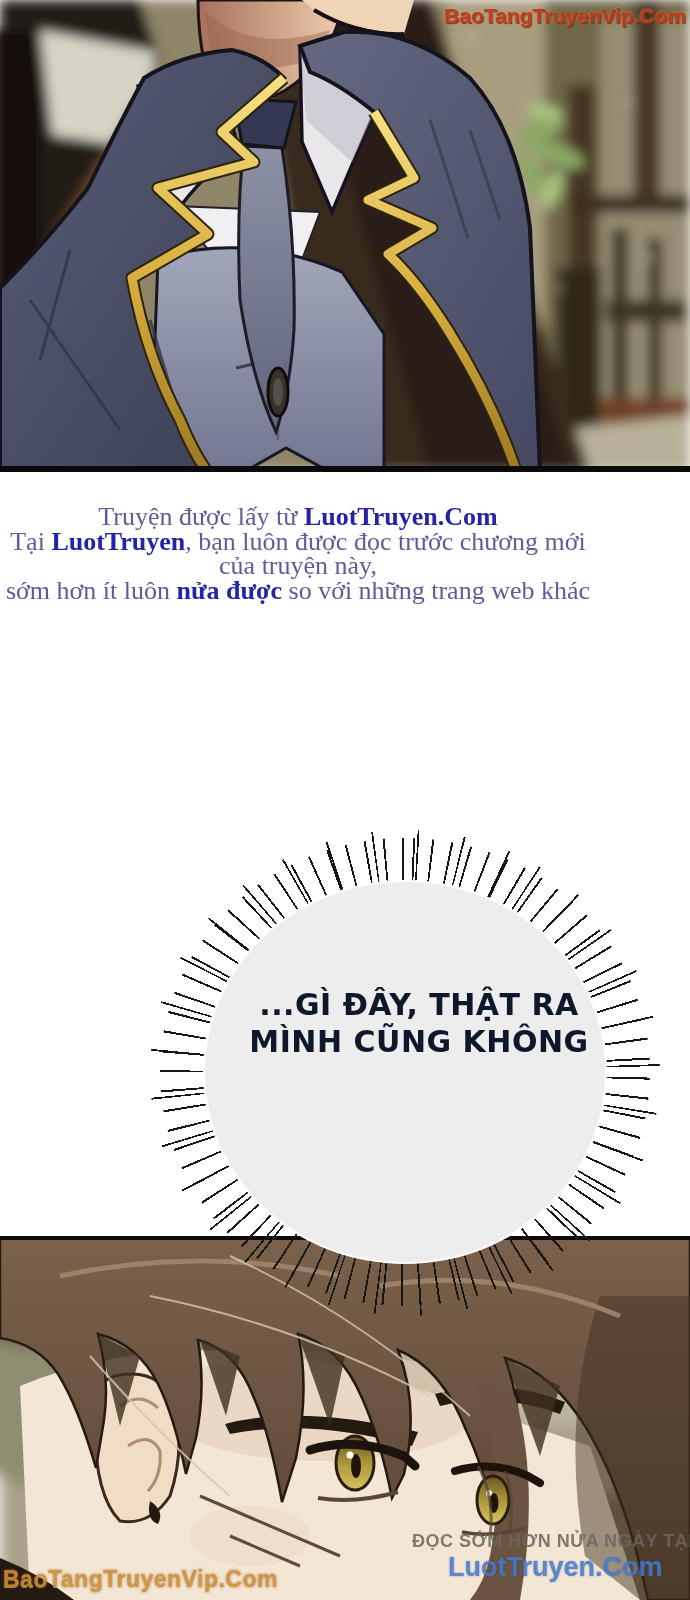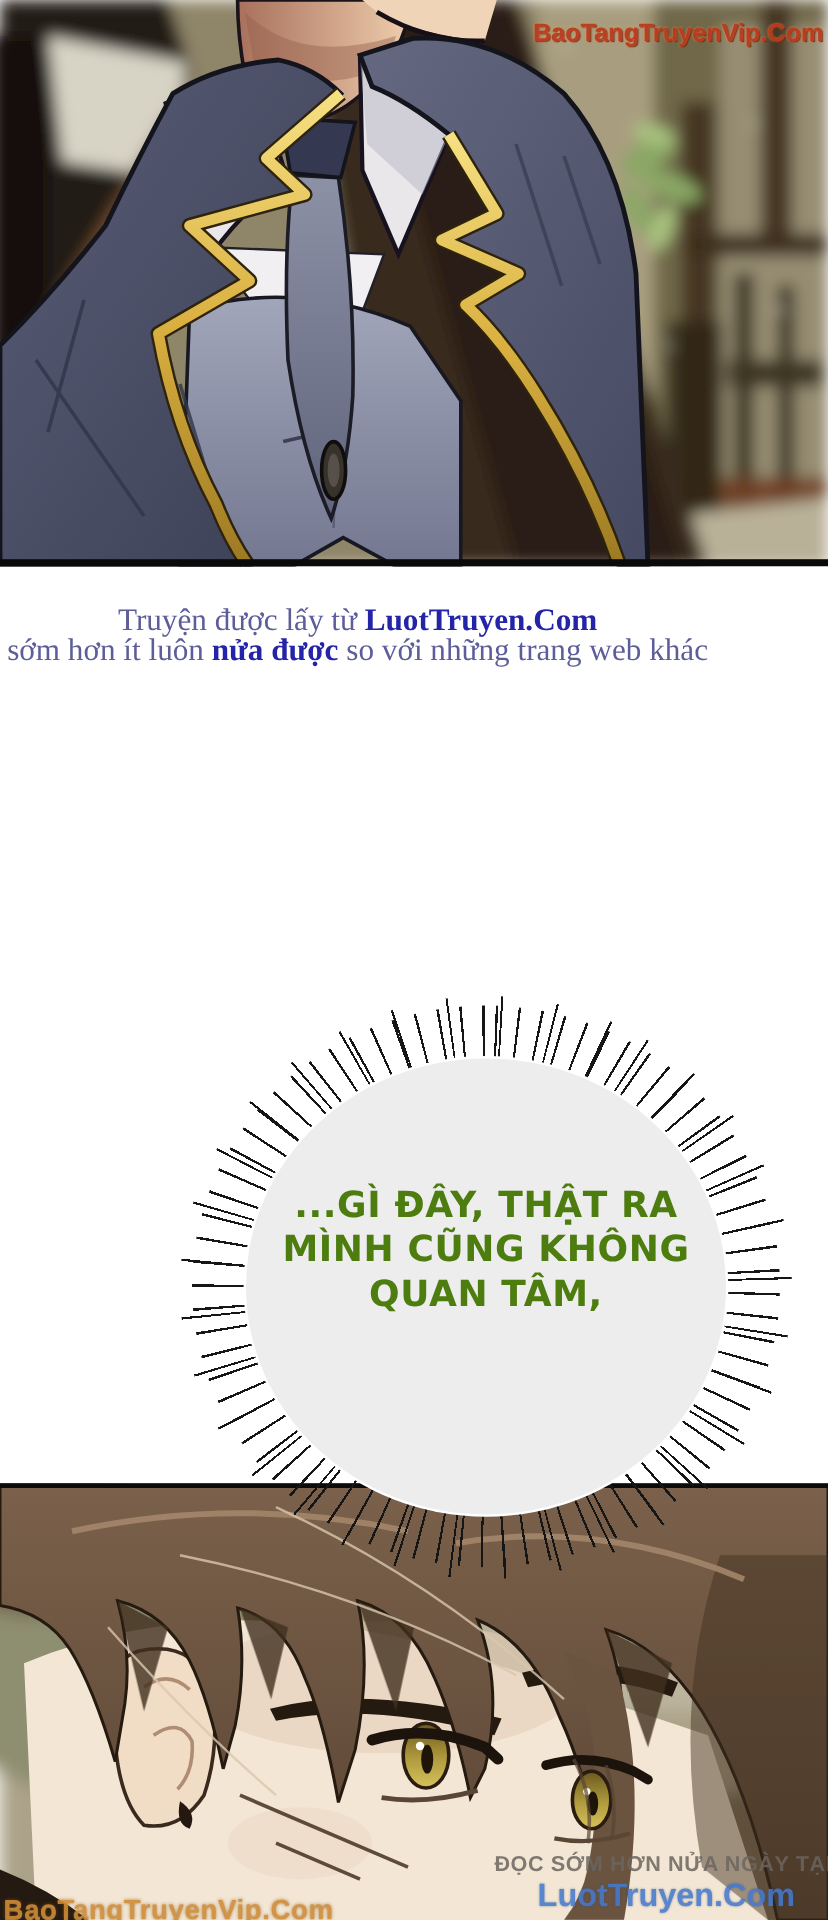--- a/index.html
+++ b/index.html
@@ -4,21 +4,21 @@
 <style>
   html,body{margin:0;padding:0;background:#ffffff;}
   #comic-page{position:relative;width:690px;height:1600px;margin:0 auto;background:#fff;overflow:hidden;
     font-family:"Liberation Sans",sans-serif;}
   .panel{position:absolute;left:0;width:690px;overflow:hidden;}
   #panel-top{top:0;height:472px;}
   #panel-bottom{top:1236px;height:364px;}
   svg{display:block;}
 
   
-  .wm{position:absolute;white-space:nowrap;font-weight:bold;margin-top:12px;}
+  .wm{position:absolute;white-space:nowrap;font-weight:bold;}
   #wm-top-right{top:4px;left:428px;width:258px;text-align:right;font-size:21px;color:#bb3a20;
     text-shadow:0 0 2px rgba(255,150,70,.9),1px 1px 1px #5a1505;filter:blur(.4px);opacity:.95;}
   #wm-bottom-left{top:1566px;left:3px;font-size:23px;color:#d08c36;letter-spacing:.5px;
     text-shadow:0 0 3px rgba(138,90,24,.8),0 1px 0 rgba(247,217,168,.7);filter:blur(.4px);opacity:.9;}
   #wm-read-early{top:1531px;left:412px;font-size:18px;color:#6b6560;letter-spacing:.5px;opacity:.85;}
   #wm-site-blue{top:1552px;left:448px;font-size:27px;color:#4579cc;
     text-shadow:0 0 2px rgba(42,74,138,.6);opacity:.88;}
 
   
   #site-notice{position:absolute;top:505px;left:0;width:596px;text-align:center;
@@ -26,23 +26,23 @@
   #site-notice b{color:#2424a8;}
 
   
   .burst{position:absolute;border-radius:50%;}
   #burst-long{left:150px;top:830px;width:510px;height:486px;
     background:repeating-conic-gradient(from 33deg,#151515 0deg .42deg,transparent .42deg 11deg);}
   #burst-main{left:160px;top:838px;width:490px;height:468px;
     background:repeating-conic-gradient(from 2deg,#161616 0deg .5deg,transparent .5deg 4.7deg);}
   #bubble-halo{position:absolute;left:203px;top:880px;width:404px;height:384px;border-radius:50%;background:#ffffff;}
   #speech-bubble{position:absolute;left:205px;top:882px;width:400px;height:380px;border-radius:50%;background:#ededee;}
-  #bubble-text{position:absolute;left:215px;top:986px;width:380px;text-align:center;
+  #bubble-text{position:absolute;left:229px;top:986px;width:380px;text-align:center;
     font-family:"DejaVu Sans",sans-serif;font-weight:bold;font-size:30px;line-height:37px;
-    letter-spacing:.5px;color:#4d7c0f;}
+    letter-spacing:.5px;color:#0f172a;}
 </style>
 </head>
 <body>
 
 <div id="comic-page">
 
   <div id="panel-top" class="panel">
     <svg width="690" height="472" viewBox="0 0 690 472">
       <defs>
         <linearGradient id="skinG" x1="0" y1="0" x2="1" y2="0">
@@ -148,20 +148,21 @@
         <path d="M374,112 L414,178 L368,200 L432,228 L388,254 Q418,282 448,330 Q492,400 516,470" fill="none" stroke="url(#goldG)" stroke-width="9" stroke-linejoin="round"></path>
       </g>
       <rect x="0" y="466" width="690" height="6" fill="#0a0a0a"></rect>
     </svg>
   </div>
 
   <div id="wm-top-right" class="wm">BaoTangTruyenVip.Com</div>
 
   <div id="site-notice">
     <div><span>Truyện được lấy từ </span><b>LuotTruyen.Com</b></div>
+    <div><span>Tại </span><b>LuotTruyen</b><span>, bạn luôn được đọc trước chương mới của truyện này,</span></div>
     <div><span>sớm hơn ít luôn </span><b>nửa được</b><span> so với những trang web khác</span></div>
   </div>
 
   <div id="panel-bottom" class="panel">
     <svg width="690" height="364" viewBox="0 0 690 364">
       <defs>
         <linearGradient id="hairG" x1="0" y1="0" x2="0" y2="1">
           <stop offset="0" stop-color="#7b614b"></stop>
             <stop offset="1" stop-color="#584433"></stop>
         </linearGradient>
@@ -244,20 +245,19 @@
     </svg>
   </div>
 
   <div id="burst-long" class="burst"></div>
   <div id="burst-main" class="burst"></div>
   <div id="bubble-halo"></div>
   <div id="speech-bubble"></div>
   <div id="bubble-text">
     <div>...GÌ ĐÂY, THẬT RA</div>
     <div>MÌNH CŨNG KHÔNG</div>
-    <div>QUAN TÂM,</div>
   </div>
 
   <div id="wm-read-early" class="wm">ĐỌC SỚM HƠN NỬA NGÀY TẠI</div>
   <div id="wm-site-blue" class="wm">LuotTruyen.Com</div>
   <div id="wm-bottom-left" class="wm">BaoTangTruyenVip.Com</div>
 
 </div>
 
 </body></html>

